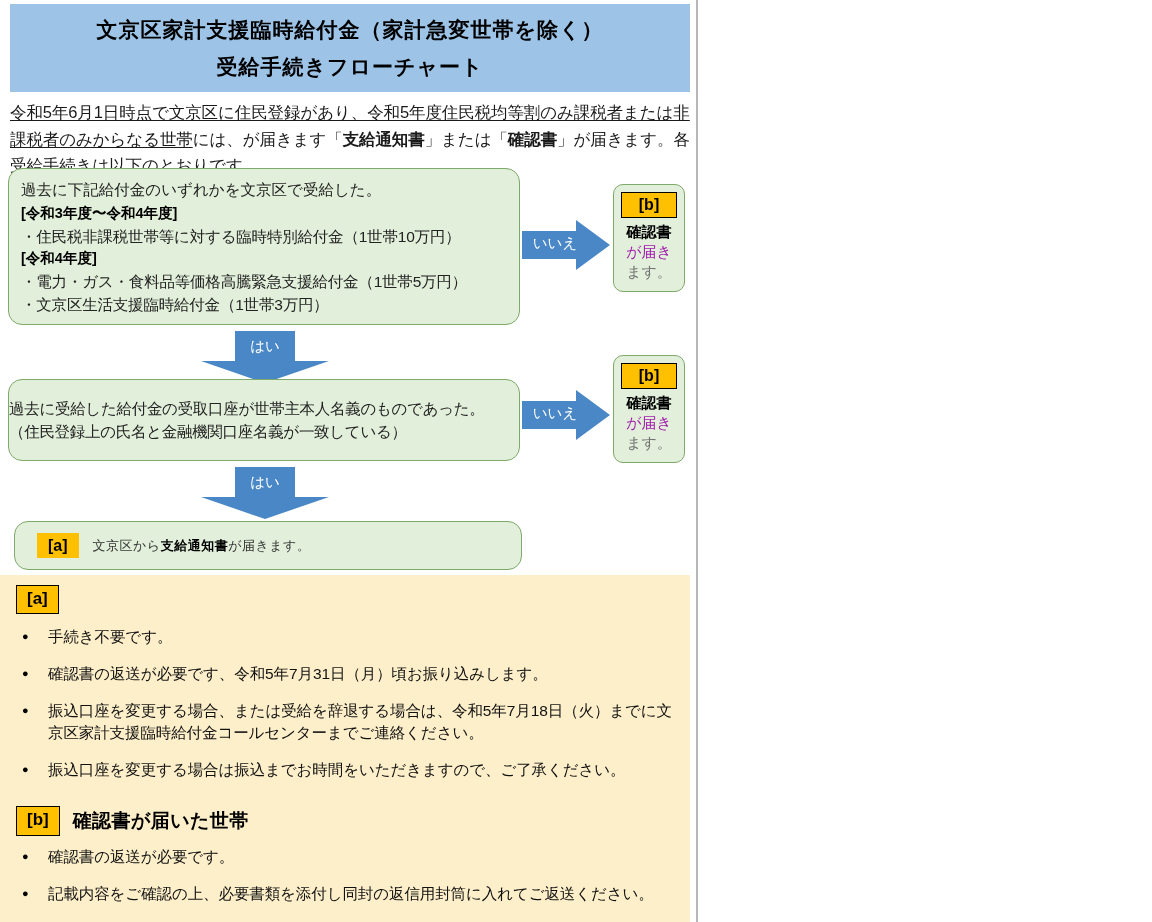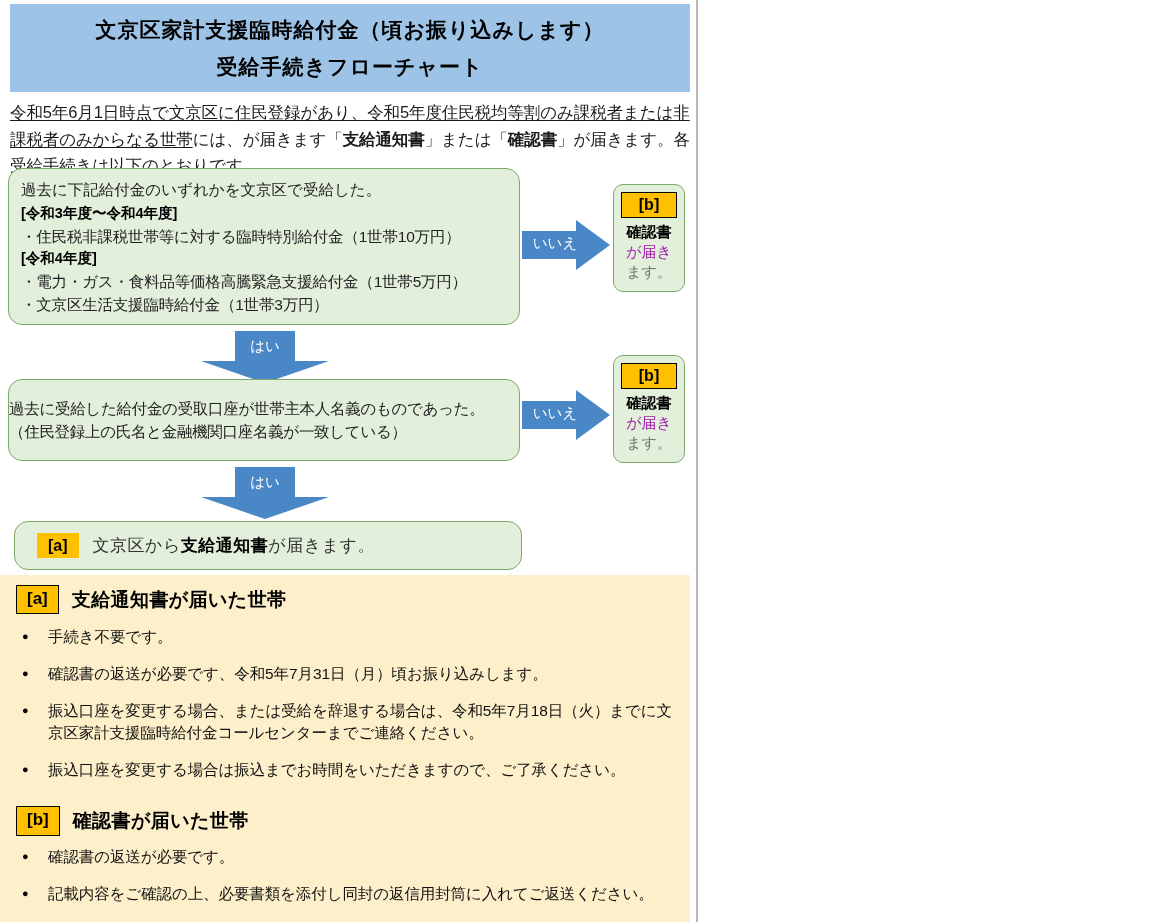--- a/index.html
+++ b/index.html
@@ -130,21 +130,21 @@
   }
   #abox .badge {
     background: #FFC000;
     color: #000;
     font-size: 16px;
     font-weight: bold;
     padding: 3px 11px;
     margin-right: 14px;
     line-height: 1.2;
   }
-  #abox .txt { font-size: 17px; color: #333; letter-spacing: 0.5px; }
+  #abox .txt { font-size: 13px; color: #333; letter-spacing: 0.5px; }
   #abox .txt b { font-weight: bold; color: #000; }
 
   
   .bbox {
     position: absolute;
     width: 72px;
     background: #E2EFDA;
     border: 1.6px solid #7FA86B;
     border-radius: 10px;
     box-sizing: border-box;
@@ -258,21 +258,21 @@
   #list-a { padding-top: 6px; }
   #list-b { padding-top: 4px; }
   #sec-b { margin-top: 2px; }
 </style>
 </head>
 <body>
 
 <div id="page">
 
   <div id="header">
-    <div class="hline hline1">文京区家計支援臨時給付金（頃お振り込みします）</div>
+    <div class="hline hline1">文京区家計支援臨時給付金（家計急変世帯を除く）</div>
     <div class="hline hline2">受給手続きフローチャート</div>
   </div>
 
   <div id="intro">
     <span class="ul">令和5年6月1日時点で文京区に住民登録があり、令和5年度住民税均等割のみ課税者または非課税者のみからなる世帯</span><span>には、が届きます「</span><b>支給通知書</b><span>」または「</span><b>確認</b><b>書</b><span>」が届きます。各受給手続きは以下のとおりです。</span>
   </div>
 
   <div id="flow">
 
     <div id="dbox1" class="greenbox">
@@ -336,21 +336,20 @@
       <span class="txt"><span>文京区から</span><b>支給通知書</b><span>が届きます。</span></span>
     </div>
 
   </div>
 
   <div id="cream">
 
     <div id="sec-a">
       <div class="sec-head">
         <span class="badge">[a]</span>
-        <span class="ttl">支給通知書が届いた世帯</span>
       </div>
       <ul class="blist" id="list-a">
         <li>手続き不要です。</li>
         <li>確認書の返送が必要です、令和5年7月31日（月）頃お振り込みします。</li>
         <li>振込口座を変更する場合、または受給を辞退する場合は、令和5年7月18日（火）までに文京区家計支援臨時給付金コールセンターまでご連絡ください。</li>
         <li>振込口座を変更する場合は振込までお時間をいただきますので、ご了承ください。</li>
       </ul>
     </div>
 
     <div id="sec-b">

